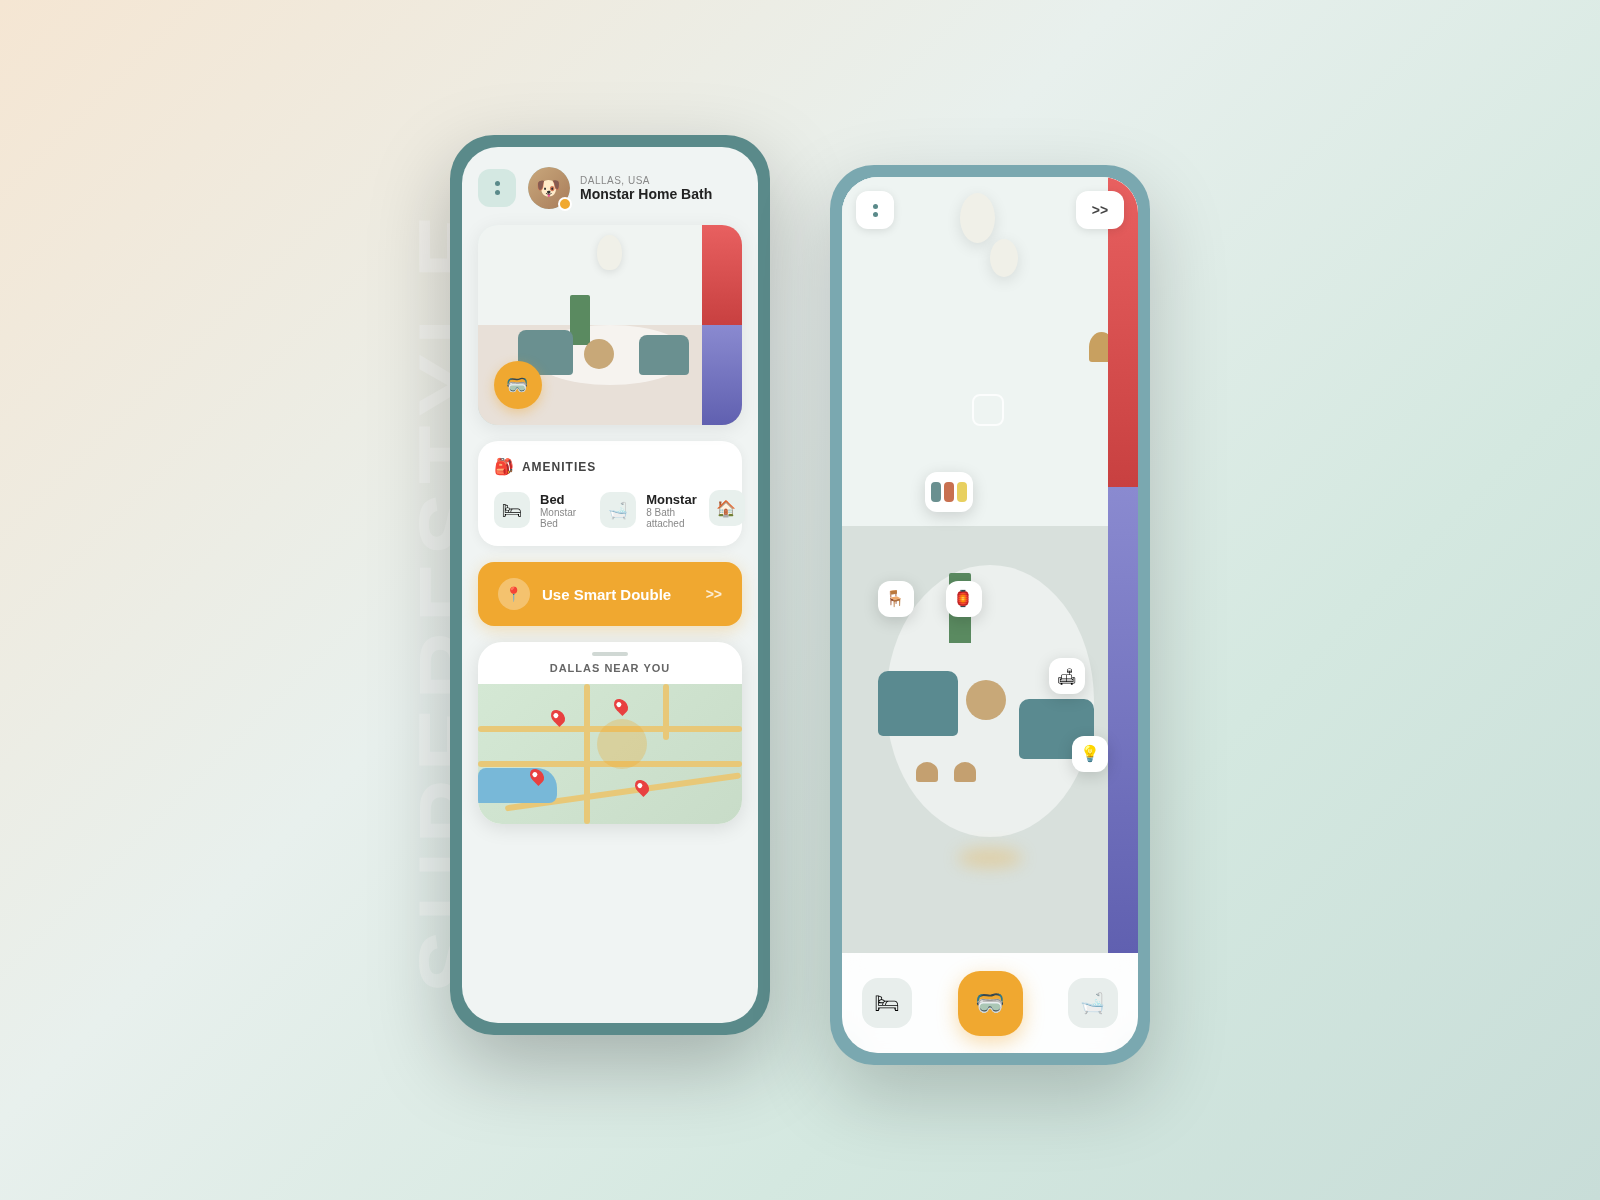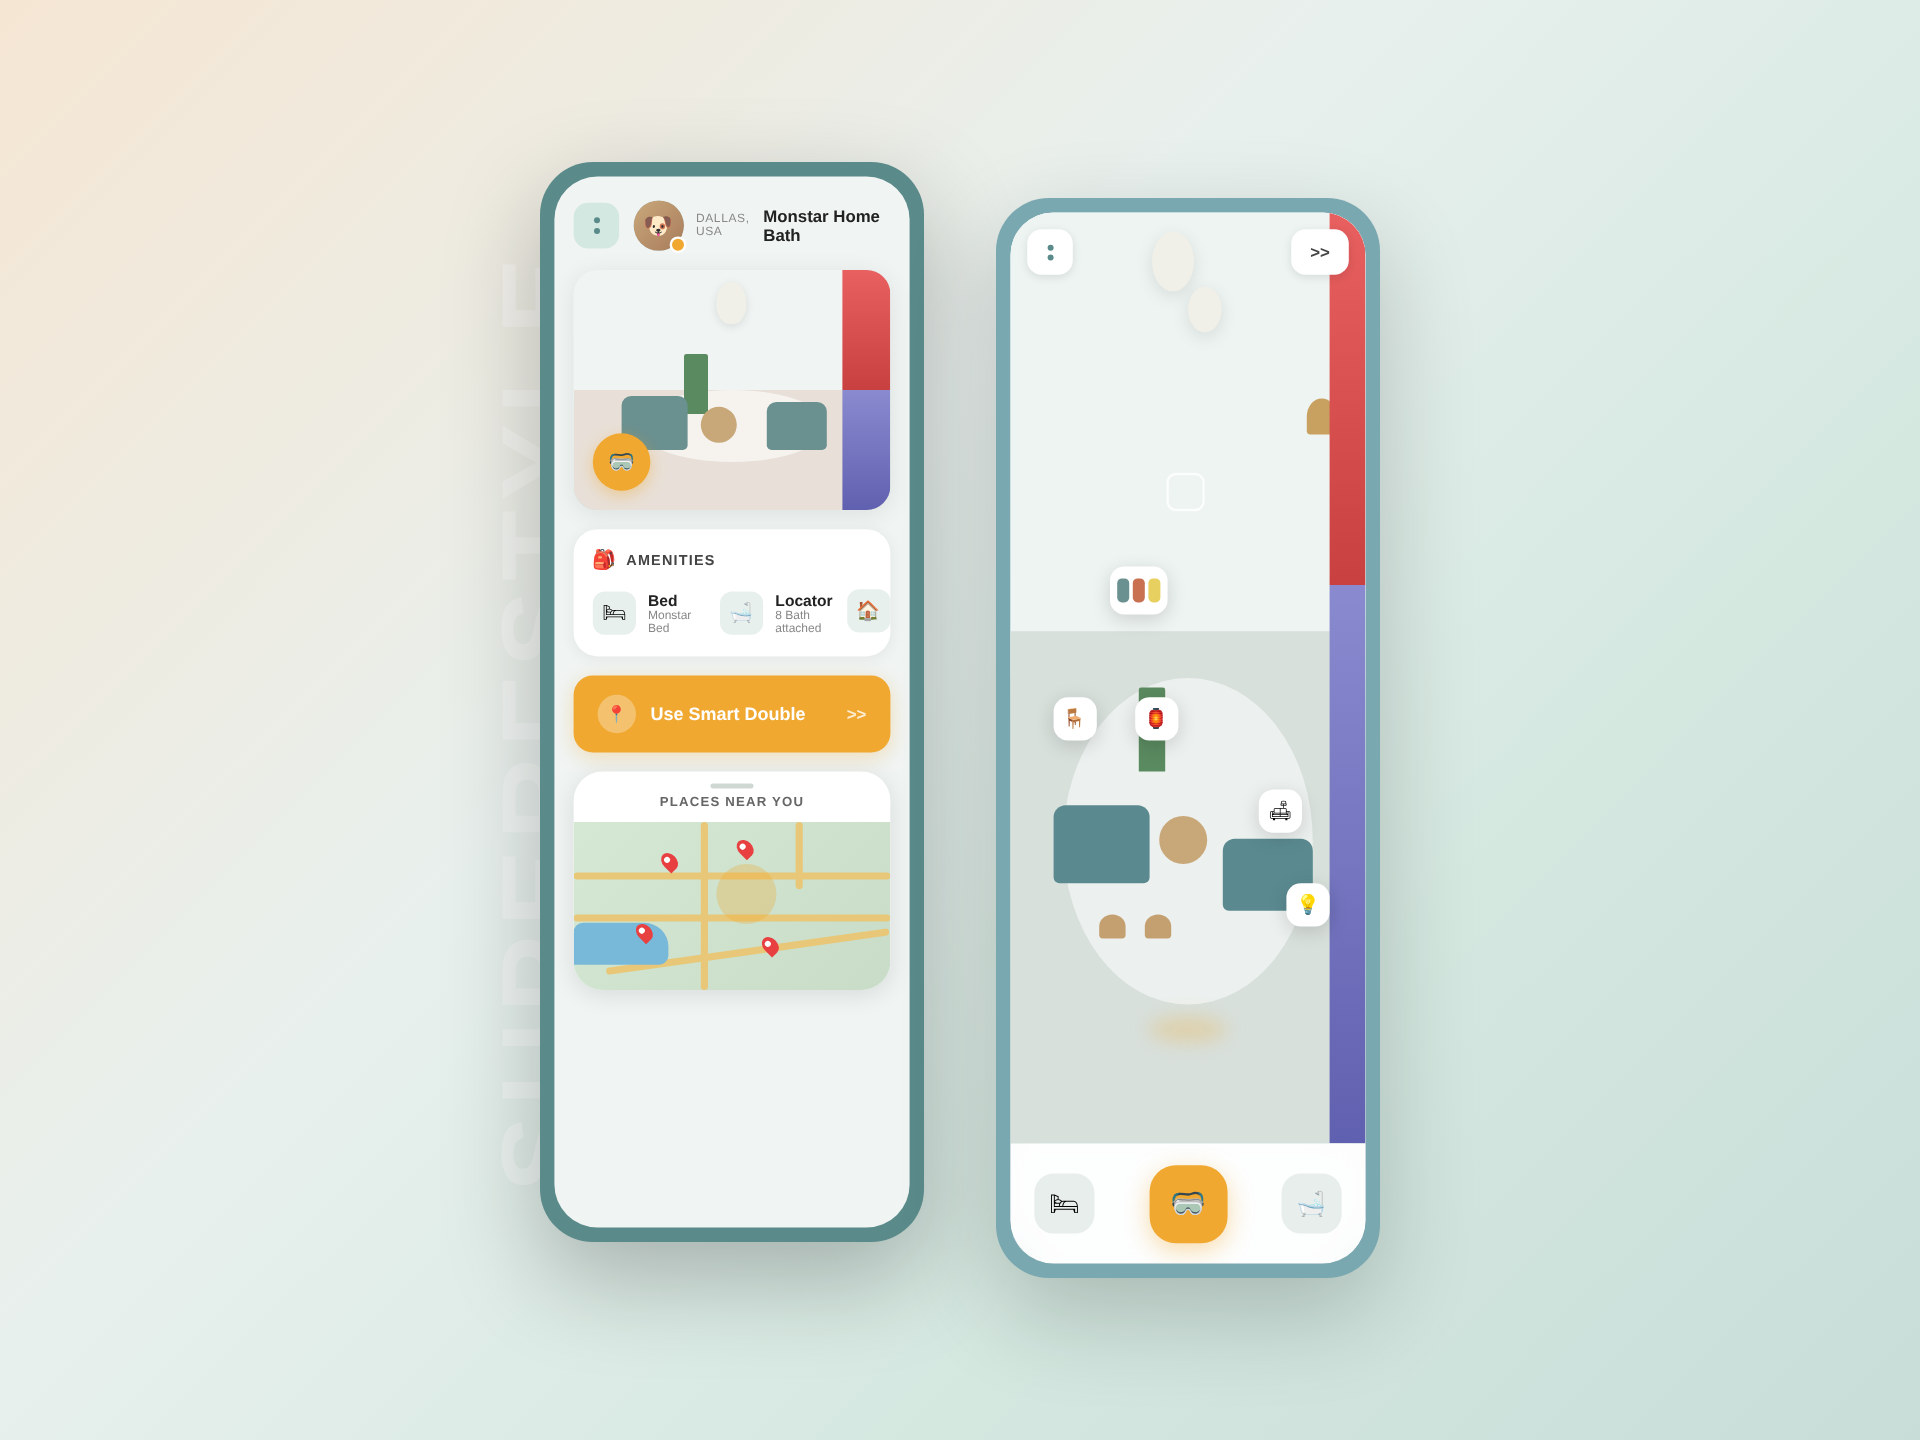--- a/index.html
+++ b/index.html
@@ -132,22 +132,21 @@
       right: -2px;
       width: 14px;
       height: 14px;
       background: #f0a830;
       border-radius: 50%;
       border: 2px solid white;
     }
 
     .user-text-wrap {
       display: flex;
-      flex-direction: row;
-      align-items: center;
+      flex-direction: column;
     }
 
     .user-location {
       font-size: 10px;
       color: #888;
       font-weight: 500;
       letter-spacing: 0.5px;
     }
 
     .user-name {
@@ -867,21 +866,21 @@
                 <span class="amenity-name">Bed</span>
                 <span class="amenity-detail">Monstar Bed</span>
               </div>
             </div>
             <div class="amenity-divider"></div>
             <div class="amenity-item">
               <div class="amenity-icon-wrap">
                 <span>🛁</span>
               </div>
               <div class="amenity-text">
-                <span class="amenity-name">Locator</span>
+                <span class="amenity-name">Monstar</span>
                 <span class="amenity-detail">8 Bath attached</span>
               </div>
             </div>
             <div class="amenity-icon-wrap">
               <span>🏠</span>
             </div>
           </div>
         </div>
 
         <div class="smart-locator-btn">
@@ -891,21 +890,21 @@
             </div>
             <span class="smart-locator-label">Use Smart Double</span>
           </div>
           <span class="smart-locator-arrow">&gt;&gt;</span>
         </div>
 
         <div class="map-card">
           <div class="map-handle-wrap">
             <div class="map-handle"></div>
           </div>
-          <div class="places-label">PLACES NEAR YOU</div>
+          <div class="places-label">DALLAS NEAR YOU</div>
           <div class="map-view">
 
             <div class="map-road-h" style="top:30%;left:0;right:0;"></div>
             <div class="map-road-h" style="top:55%;left:0;right:0;"></div>
             <div class="map-road-h" style="top:75%;left:10%;right:0;transform:rotate(-8deg);"></div>
             <div class="map-road-v" style="left:40%;top:0;bottom:0;"></div>
             <div class="map-road-v" style="left:70%;top:0;bottom:60%;"></div>
 
             <div class="map-water" style="left:0;top:60%;width:30%;height:25%;border-radius:8px 20px 8px 0;"></div>
 

